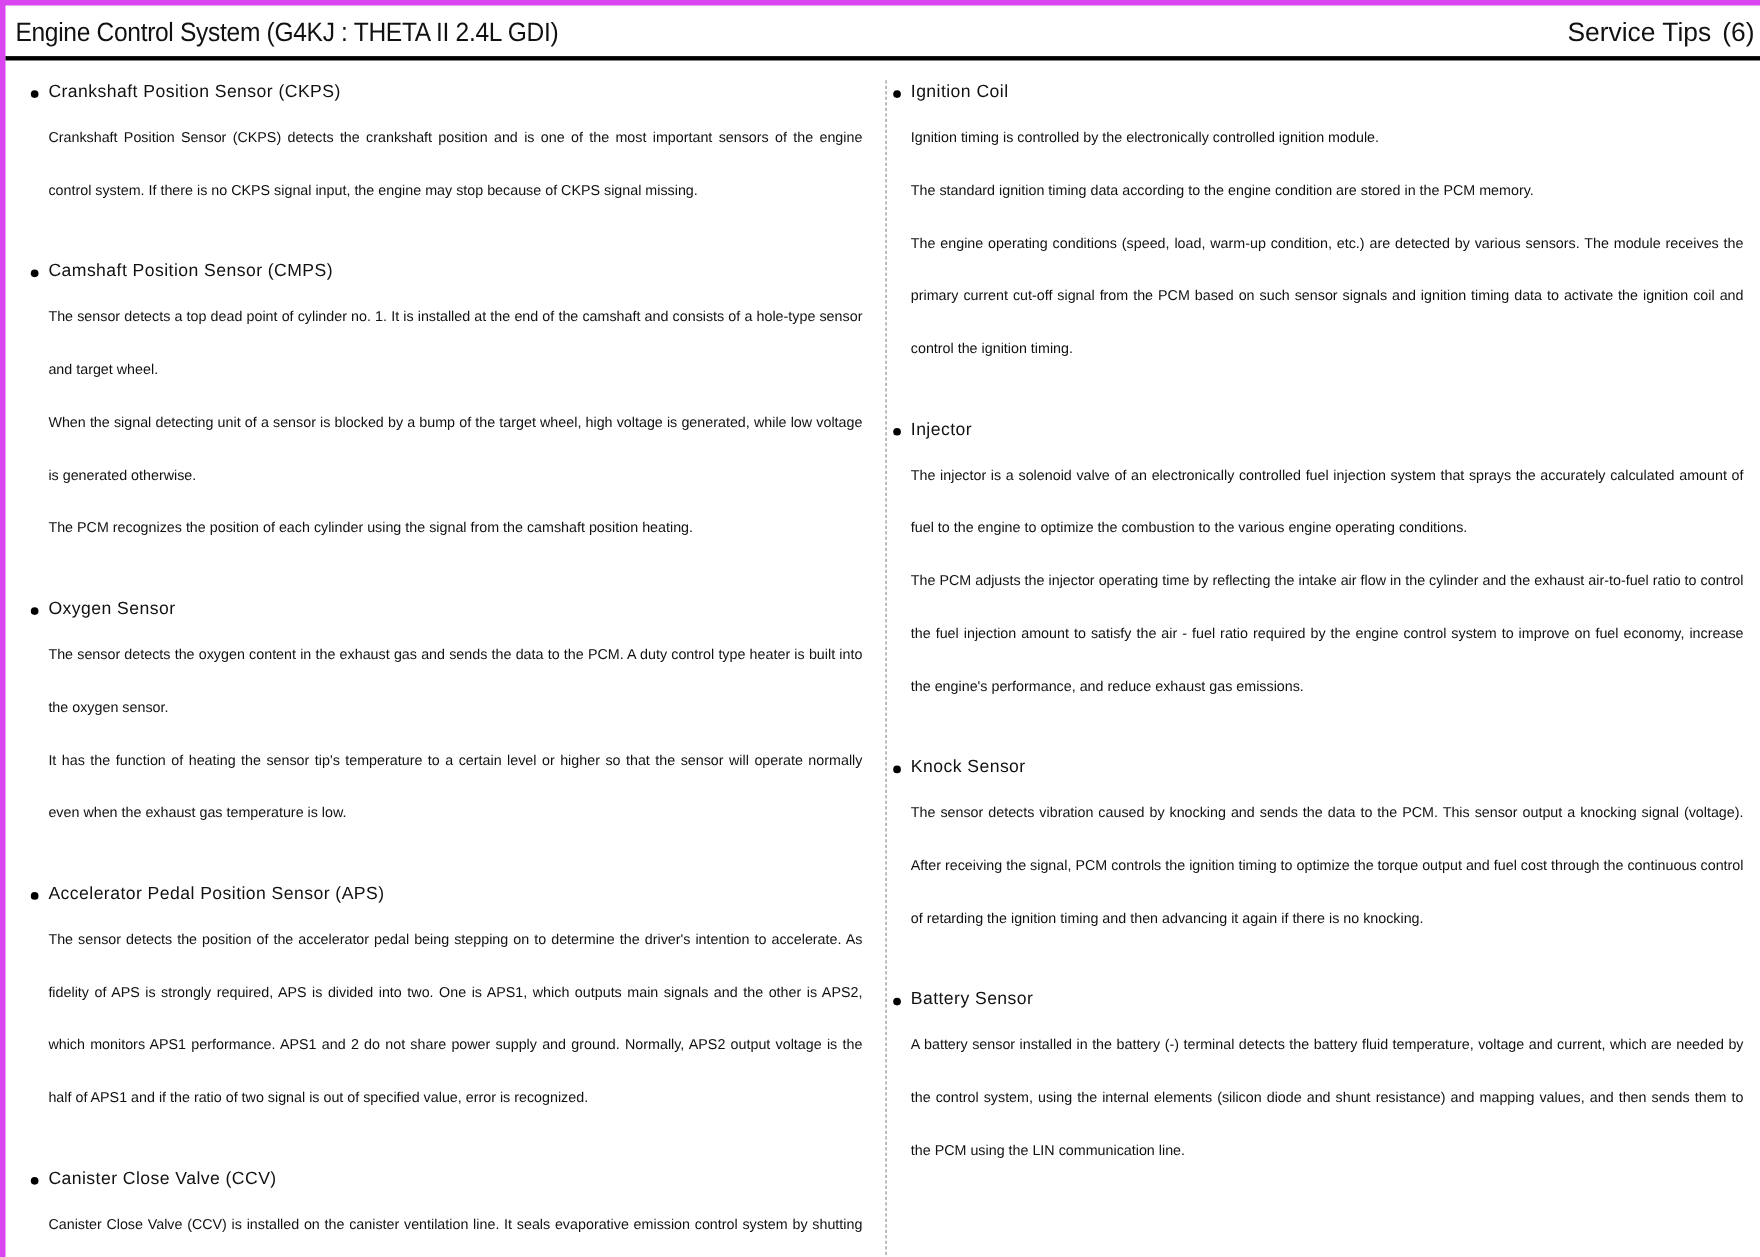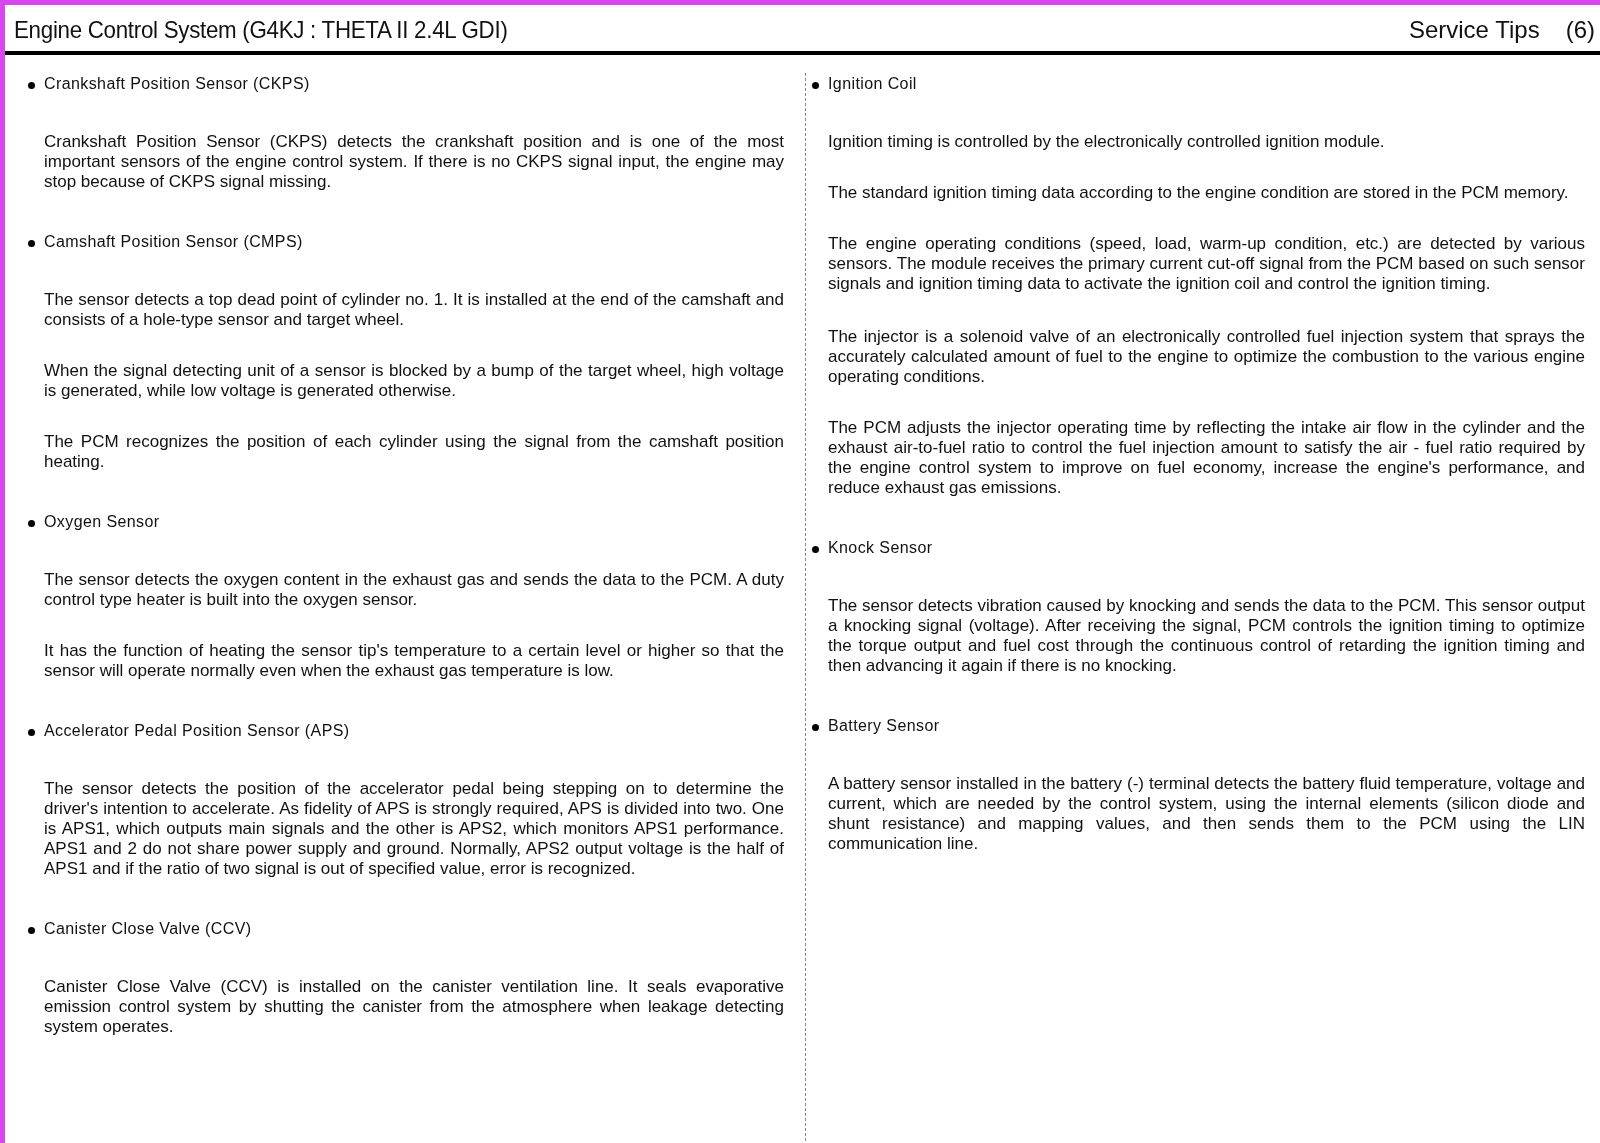--- a/index.html
+++ b/index.html
@@ -1,29 +1,29 @@
 <!DOCTYPE html>
 <html><head>
   <meta charset="utf-8">
   <style>
     html, body { margin: 0; padding: 0; background: #ffffff; }
     body { width: 1600px; height: 1143px; overflow: hidden; font-family: "Liberation Sans", sans-serif; color: #111; }
     .page { position: absolute; left: 0; top: 0; width: 1598px; height: 1141px; border: 5px solid #d946ef; background: #fff; }
     .header { position: absolute; left: 0; top: 0; width: 1598px; height: 50px; border-bottom: 4px solid #000; box-sizing: border-box; }
     .header-title { position: absolute; left: 9px; top: 11px; font-size: 24px; letter-spacing: -0.3px; transform: scaleX(0.93); transform-origin: left center; white-space: nowrap; }
     .header-right { position: absolute; right: 8px; top: 11px; font-size: 24px; white-space: nowrap; }
-    .header-right span { margin-left: 26px; }
+    .header-right span { margin-left: 10px; }
     .col { position: absolute; top: 62px; }
     .col-left { left: 22px; width: 757px; }
     .col-right { left: 823px; width: 757px; }
     .divider { position: absolute; left: 800px; top: 68px; height: 1068px; width: 0; border-left: 1px dashed #888; }
     .section { position: relative; margin-bottom: 33px; }
     .sec-title { position: relative; font-size: 16px; line-height: 34px; height: 34px; padding-left: 17px; letter-spacing: 0.4px; white-space: nowrap; }
     .bullet { position: absolute; left: 1px; top: 15px; width: 7px; height: 7px; border-radius: 50%; background: #000; }
-    .para { font-size: 17px; line-height: 20px; padding-left: 17px; text-align: justify; text-align-last: left; margin-top: 31px; }
+    .para { font-size: 13px; line-height: 48px; padding-left: 17px; text-align: justify; text-align-last: left; }
     .col-right .sec-title, .col-right .para { padding-left: 17px; }
     .col-right { left: 806px; width: 774px; }
   </style>
 </head>
 <body>
 
 <div class="page">
   <div class="header">
     <div class="header-title">Engine Control System (G4KJ : THETA II 2.4L GDI)</div>
     <div class="header-right">
@@ -60,20 +60,21 @@
   </div>
 
   <div class="col col-right">
     <div class="section">
       <div class="sec-title"><span class="bullet"></span><span>Ignition Coil</span></div>
       <div class="para">Ignition timing is controlled by the electronically controlled ignition module.</div>
       <div class="para">The standard ignition timing data according to the engine condition are stored in the PCM memory.</div>
       <div class="para">The engine operating conditions (speed, load, warm-up condition, etc.) are detected by various sensors. The module receives the primary current cut-off signal from the PCM based on such sensor signals and ignition timing data to activate the ignition coil and control the ignition timing.</div>
     </div>
     <div class="section">
+      <div class="sec-title"><span class="bullet"></span><span>Injector</span></div>
       <div class="para">The injector is a solenoid valve of an electronically controlled fuel injection system that sprays the accurately calculated amount of fuel to the engine to optimize the combustion to the various engine operating conditions.</div>
       <div class="para">The PCM adjusts the injector operating time by reflecting the intake air flow in the cylinder and the exhaust air-to-fuel ratio to control the fuel injection amount to satisfy the air - fuel ratio required by the engine control system to improve on fuel economy, increase the engine's performance, and reduce exhaust gas emissions.</div>
     </div>
     <div class="section">
       <div class="sec-title"><span class="bullet"></span><span>Knock Sensor</span></div>
       <div class="para">The sensor detects vibration caused by knocking and sends the data to the PCM. This sensor output a knocking signal (voltage). After receiving the signal, PCM controls the ignition timing to optimize the torque output and fuel cost through the continuous control of retarding the ignition timing and then advancing it again if there is no knocking.</div>
     </div>
     <div class="section">
       <div class="sec-title"><span class="bullet"></span><span>Battery Sensor</span></div>
       <div class="para">A battery sensor installed in the battery (-) terminal detects the battery fluid temperature, voltage and current, which are needed by the control system, using the internal elements (silicon diode and shunt resistance) and mapping values, and then sends them to the PCM using the LIN communication line.</div>

